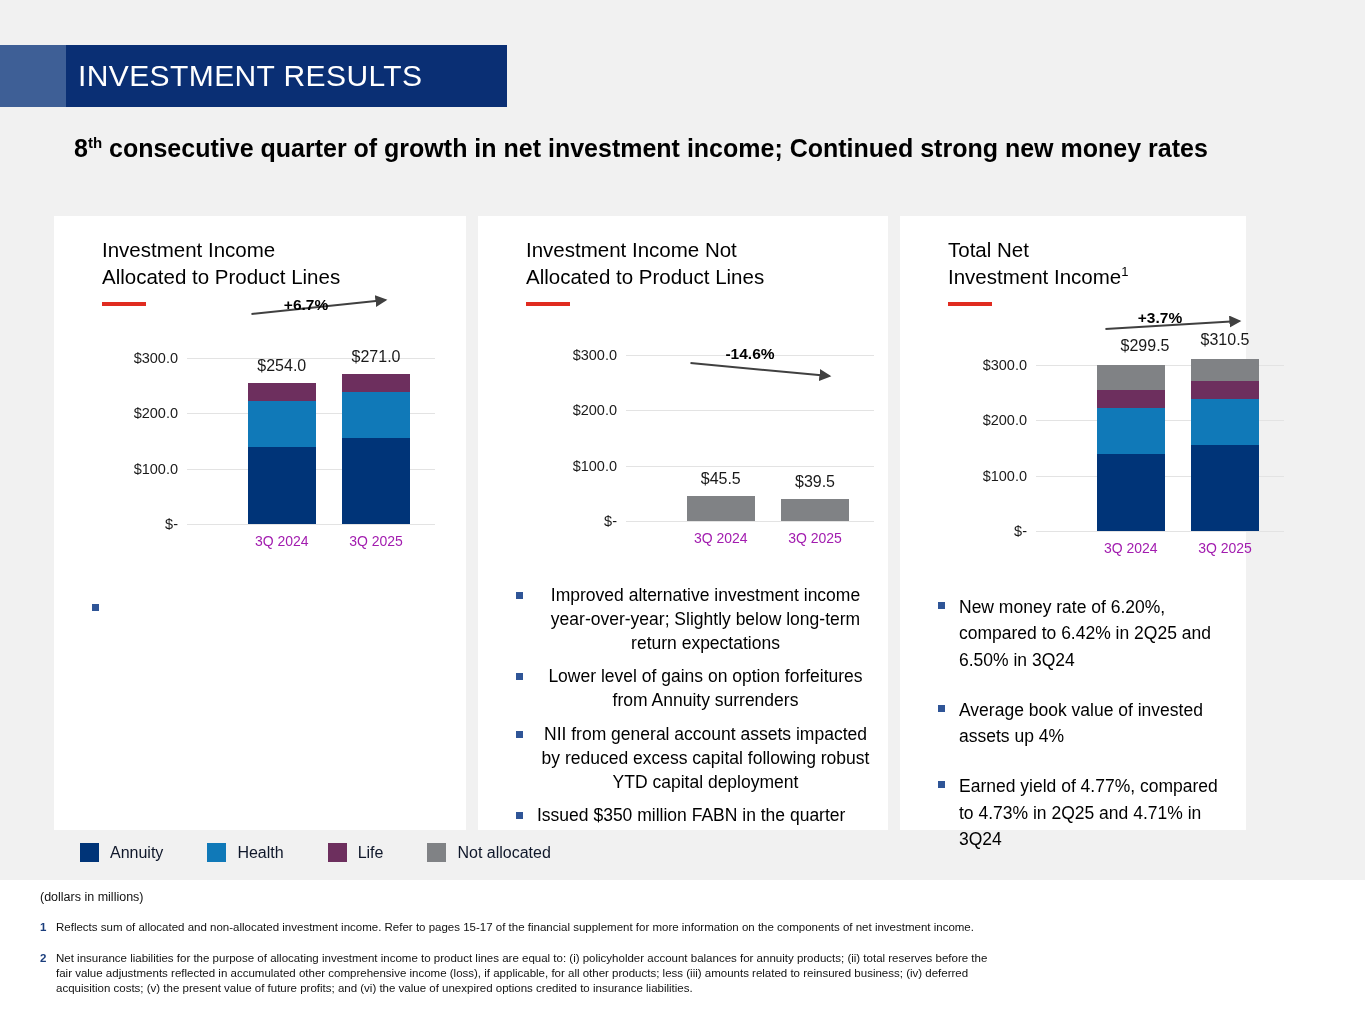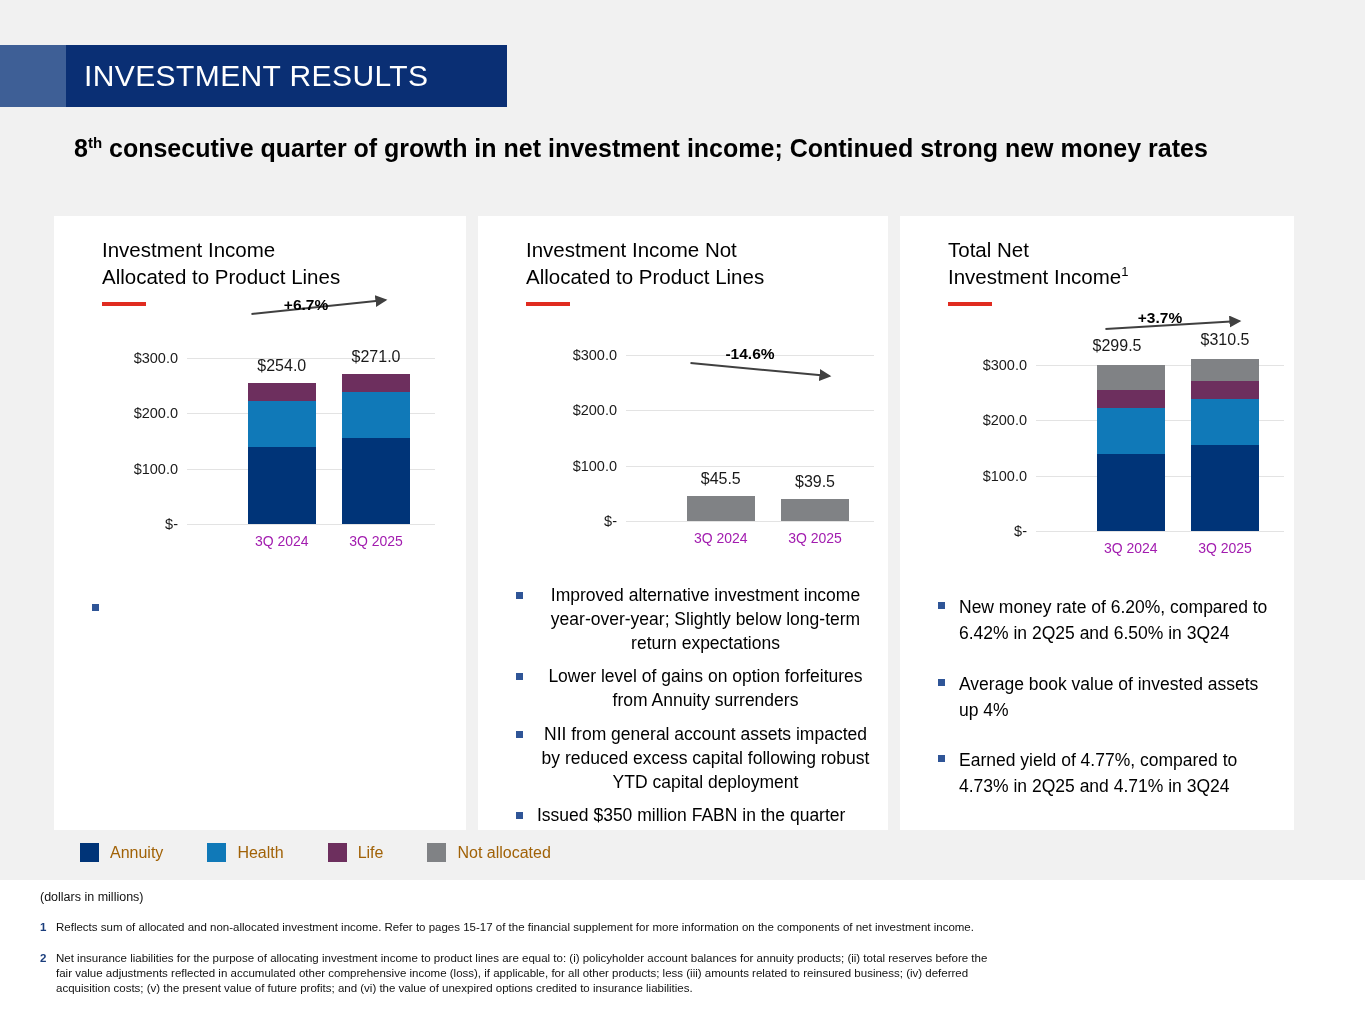--- a/index.html
+++ b/index.html
@@ -10,36 +10,36 @@
     color:#111;
     overflow:hidden;
     position:relative;
   }
 
   
   .hdr{position:absolute;left:0;top:45px;height:62px;width:507px;}
   .hdr-accent{position:absolute;left:0;top:0;width:66px;height:62px;background:#3e5f96;}
   .hdr-main{position:absolute;left:66px;top:0;width:441px;height:62px;background:#0a2f74;}
   .hdr-title{
-    position:absolute;left:84px;top:0;height:62px;line-height:62px;
+    position:absolute;left:78px;top:0;height:62px;line-height:62px;
     color:#fff;font-size:30px;letter-spacing:.4px;font-weight:400;white-space:nowrap;
   }
 
   
   .subtitle{
     position:absolute;left:74px;top:132px;width:1200px;
     font-size:25px;font-weight:bold;line-height:1.28;color:#000;
   }
   .subtitle sup{font-size:15px;vertical-align:super;}
 
   
   .card{position:absolute;background:#fff;}
   #card1{left:54px;top:216px;width:412px;height:614px;}
   #card2{left:478px;top:216px;width:410px;height:614px;}
-  #card3{left:900px;top:216px;width:346px;height:614px;padding-left:48px;}
+  #card3{left:900px;top:216px;width:346px;height:614px;}
 
   .card-title{
     position:absolute;left:48px;top:20px;right:14px;
     font-size:20.5px;font-weight:normal;line-height:1.33;color:#000;
   }
   .card-title sup{font-size:13px;vertical-align:super;}
   .rule{position:absolute;left:48px;top:86px;width:44px;height:4px;background:#e02b20;}
 
   
   .chart{position:absolute;left:0;top:104px;width:100%;height:250px;}
@@ -84,21 +84,21 @@
   .btext sup{font-size:11px;vertical-align:super;}
   #b2 .bullet{margin-bottom:10px;}
   #b2 .btext{font-size:17.5px;line-height:1.36;text-align:center;}
   #b3 .bullet{margin-bottom:24px;}
   #b3 .btext{line-height:1.5;}
 
   
   .legend{position:absolute;left:80px;top:843px;display:flex;align-items:center;}
   .lg-item{display:flex;align-items:center;margin-right:44px;}
   .lg-sw{width:19px;height:19px;margin-right:11px;}
-  .lg-lb{font-size:16px;color:#a16207;white-space:nowrap;}
+  .lg-lb{font-size:16px;color:#0f172a;white-space:nowrap;}
 
   
   .footer{position:absolute;left:0;top:880px;width:1365px;height:144px;background:#fff;}
   .units{position:absolute;left:40px;top:10px;font-size:12.5px;color:#111;}
   .fn{position:absolute;left:40px;display:flex;font-size:11.5px;line-height:1.32;color:#111;}
   #fn1{top:40px;width:945px;}
   #fn2{top:71px;width:952px;}
   .fn-num{flex:0 0 auto;width:16px;color:#1a3d7c;font-weight:bold;}
   .fn-txt{flex:1 1 auto;}
 </style>
@@ -235,21 +235,21 @@
         <div class="gline" style="top: 55.3333px;"></div>
         <div class="ytick" style="top: 55.3333px;">$200.0</div>
         <div class="gline" style="top: 0px;"></div>
         <div class="ytick" style="top: 0px;">$300.0</div>
         <div class="bar" style="left: 60.76px; width: 68px; height: 165.723px;">
           <div class="seg" style="height: 77.4667px; background: rgb(0, 52, 120);"></div>
           <div class="seg" style="height: 45.3733px; background: rgb(16, 121, 184);"></div>
           <div class="seg" style="height: 17.7067px; background: rgb(109, 47, 94);"></div>
           <div class="seg" style="height: 25.1767px; background: rgb(128, 130, 133);"></div>
         </div>
-        <div class="barlabel" style="left: 81px; top: -27.7233px;">$299.5</div>
+        <div class="barlabel" style="left: 109px; top: -27.7233px;">$299.5</div>
         <div class="xlabel" style="left: 94.76px;">3Q 2024</div>
         <div class="bar" style="left: 155px; width: 68px; height: 171.81px;">
           <div class="seg" style="height: 86.32px; background: rgb(0, 52, 120);"></div>
           <div class="seg" style="height: 45.9267px; background: rgb(16, 121, 184);"></div>
           <div class="seg" style="height: 17.7067px; background: rgb(109, 47, 94);"></div>
           <div class="seg" style="height: 21.8567px; background: rgb(128, 130, 133);"></div>
         </div>
         <div class="barlabel" style="left: 189px; top: -33.81px;">$310.5</div>
         <div class="xlabel" style="left: 189px;">3Q 2025</div>
         <svg class="arrow" width="248" height="166" style="left: 0px; top: 0px;">

